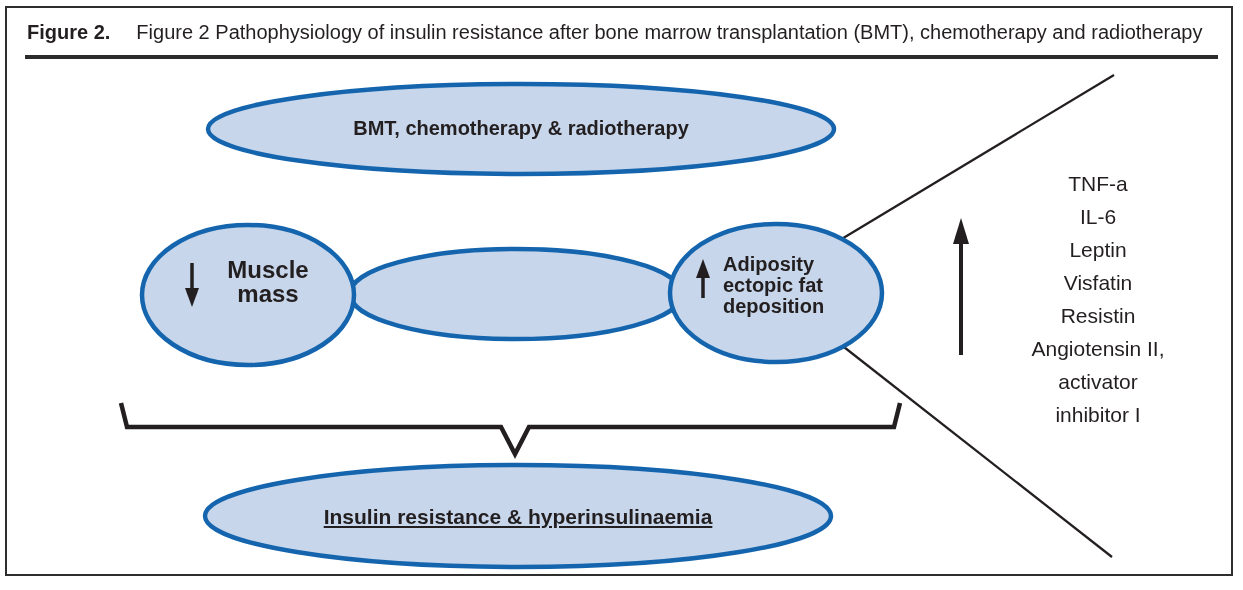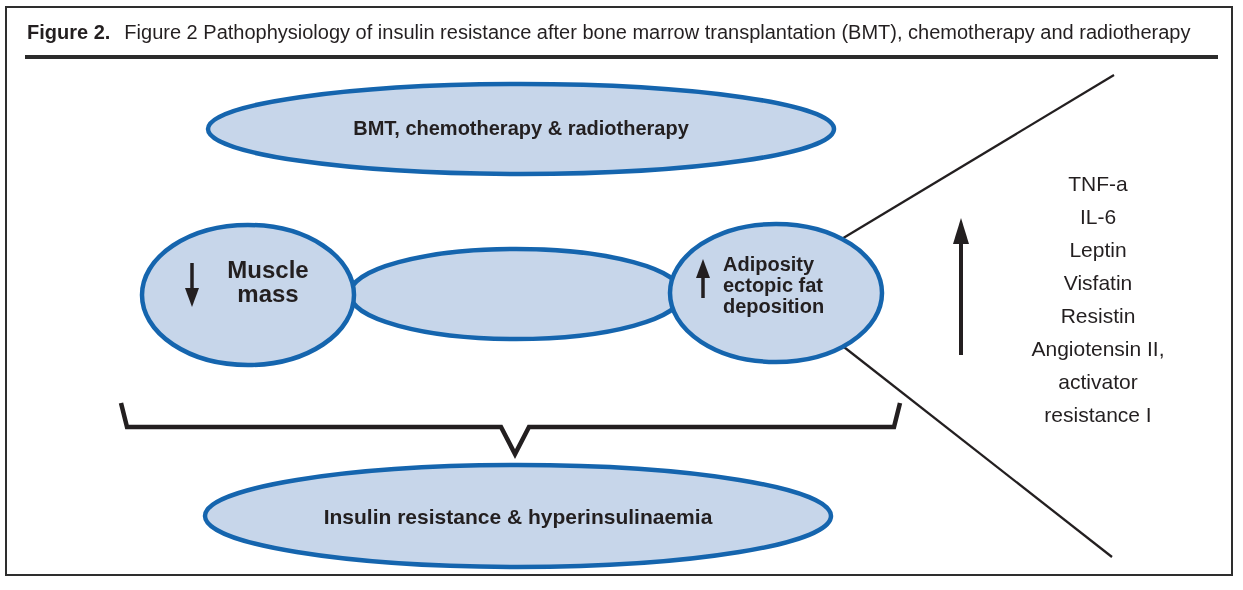--- a/index.html
+++ b/index.html
@@ -29,21 +29,21 @@
     left: 27px;
     top: 20px;
     width: 1180px;
     font-size: 20px;
     line-height: 24px;
     color: #231f20;
     white-space: nowrap;
   }
   .title .lbl {
     font-weight: bold;
-    margin-right: 14px;
+    margin-right: 26px;
   }
   .rule {
     position: absolute;
     left: 25px;
     top: 55px;
     width: 1193px;
     height: 4px;
     background: #2b2b2b;
   }
   svg.diagram {
@@ -71,21 +71,21 @@
     left: 366px; top: 282px; width: 300px;
     text-align: center; font-size: 21px; line-height: 24px;
   }
   .lab-adip {
     left: 723px; top: 254px; width: 170px;
     text-align: left; font-size: 20px; line-height: 21px;
     white-space: pre-line;
   }
   .lab-bottom {
     left: 206px; top: 504px; width: 624px;
-    text-align: center; font-size: 21px; line-height: 25px;
+    text-align: center; font-size: 21px; line-height: 25px; text-decoration: underline;
   }
   .factors {
     position: absolute;
     left: 983px; top: 167px; width: 230px;
     color: #231f20;
     font-size: 21px;
     text-align: center;
   }
   .factors .item {
     height: 33px;
@@ -148,16 +148,16 @@
   <div class="lab lab-bottom">Insulin resistance &amp; hyperinsulinaemia</div>
 
   <div class="factors">
     <div class="item">TNF-a</div>
     <div class="item">IL-6</div>
     <div class="item">Leptin</div>
     <div class="item">Visfatin</div>
     <div class="item">Resistin</div>
     <div class="item">Angiotensin II,</div>
     <div class="item">activator</div>
-    <div class="item">resistance I</div>
+    <div class="item">inhibitor I</div>
   </div>
 
 </div>
 
 </body></html>

